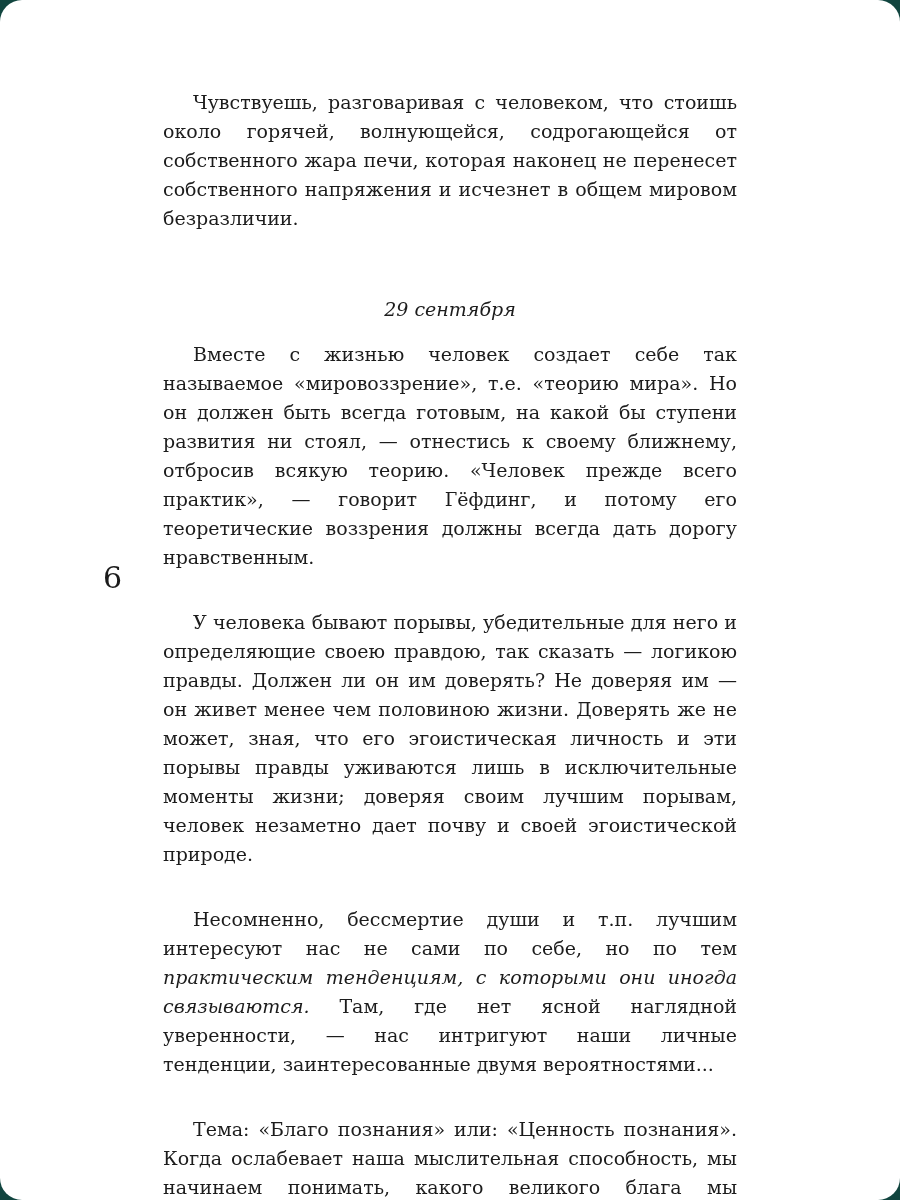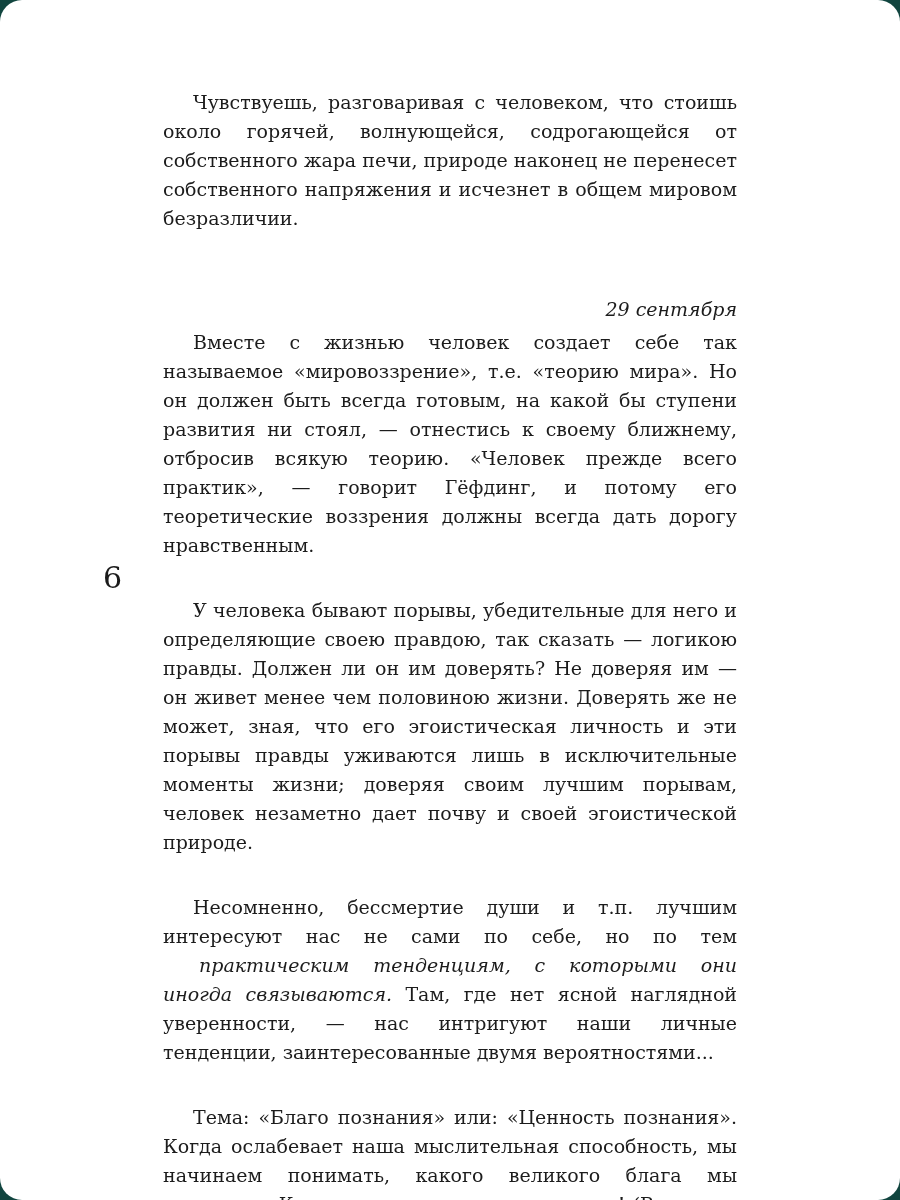--- a/index.html
+++ b/index.html
@@ -46,41 +46,40 @@
     margin: 0 0 36px 0;
     text-indent: 30px;
   }
   .para.tight {
     margin-bottom: 0;
   }
   .date-heading {
     margin: 62px 0 0 0;
     font-style: italic;
     text-indent: 0;
-    text-align: right;
+    text-align: center;
   }
   .para.after-date {
-    margin-top: 4px;
+    margin-top: 16px;
   }
   em.inline-italic {
     font-style: italic;
-    margin-left: 36px;
   }
 </style>
 </head>
 <body>
 
 <div class="scan">
   <div class="page">
 
     <div class="page-number">6</div>
 
     <div class="text-column">
 
-      <p class="para">Чувствуешь, разговаривая с человеком, что стоишь около горячей, волнующейся, содрогающейся от собственного жара печи, природе наконец не перенесет собственного напряжения и исчезнет в общем мировом безразличии.</p>
+      <p class="para">Чувствуешь, разговаривая с человеком, что стоишь около горячей, волнующейся, содрогающейся от собственного жара печи, которая наконец не перенесет собственного напряжения и исчезнет в общем мировом безразличии.</p>
 
       <p class="para date-heading">29 сентября</p>
 
       <p class="para after-date">Вместе с жизнью человек создает себе так называемое «мировоззрение», т.е. «теорию мира». Но он должен быть всегда готовым, на какой бы ступени развития ни стоял, — отнестись к своему ближнему, отбросив всякую теорию. «Человек прежде всего практик», — говорит Гёфдинг, и потому его теоретические воззрения должны всегда дать дорогу нравственным.</p>
 
       <p class="para">У человека бывают порывы, убедительные для него и определяющие своею правдою, так сказать — логикою правды. Должен ли он им доверять? Не доверяя им — он живет менее чем половиною жизни. Доверять же не может, зная, что его эгоистическая личность и эти порывы правды уживаются лишь в исключительные моменты жизни; доверяя своим лучшим порывам, человек незаметно дает почву и своей эгоистической природе.</p>
 
       <p class="para"><span>Несомненно, бессмертие души и т.п. лучшим интересуют нас не сами по себе, но по тем </span><em class="inline-italic">практическим тенденциям, с которыми они иногда связываются.</em><span> Там, где нет ясной наглядной уверенности, — нас интригуют наши личные тенденции, заинтересованные двумя вероятностями...</span></p>
 
       <p class="para tight">Тема: «Благо познания» или: «Ценность познания». Когда ослабевает наша мыслительная способность, мы начинаем понимать, какого великого блага мы лишаемся. Как хорошо, что мы знаем нечто! (Вся наша жизнь постольку ценна, поскольку мы знаем действительность.)</p>

